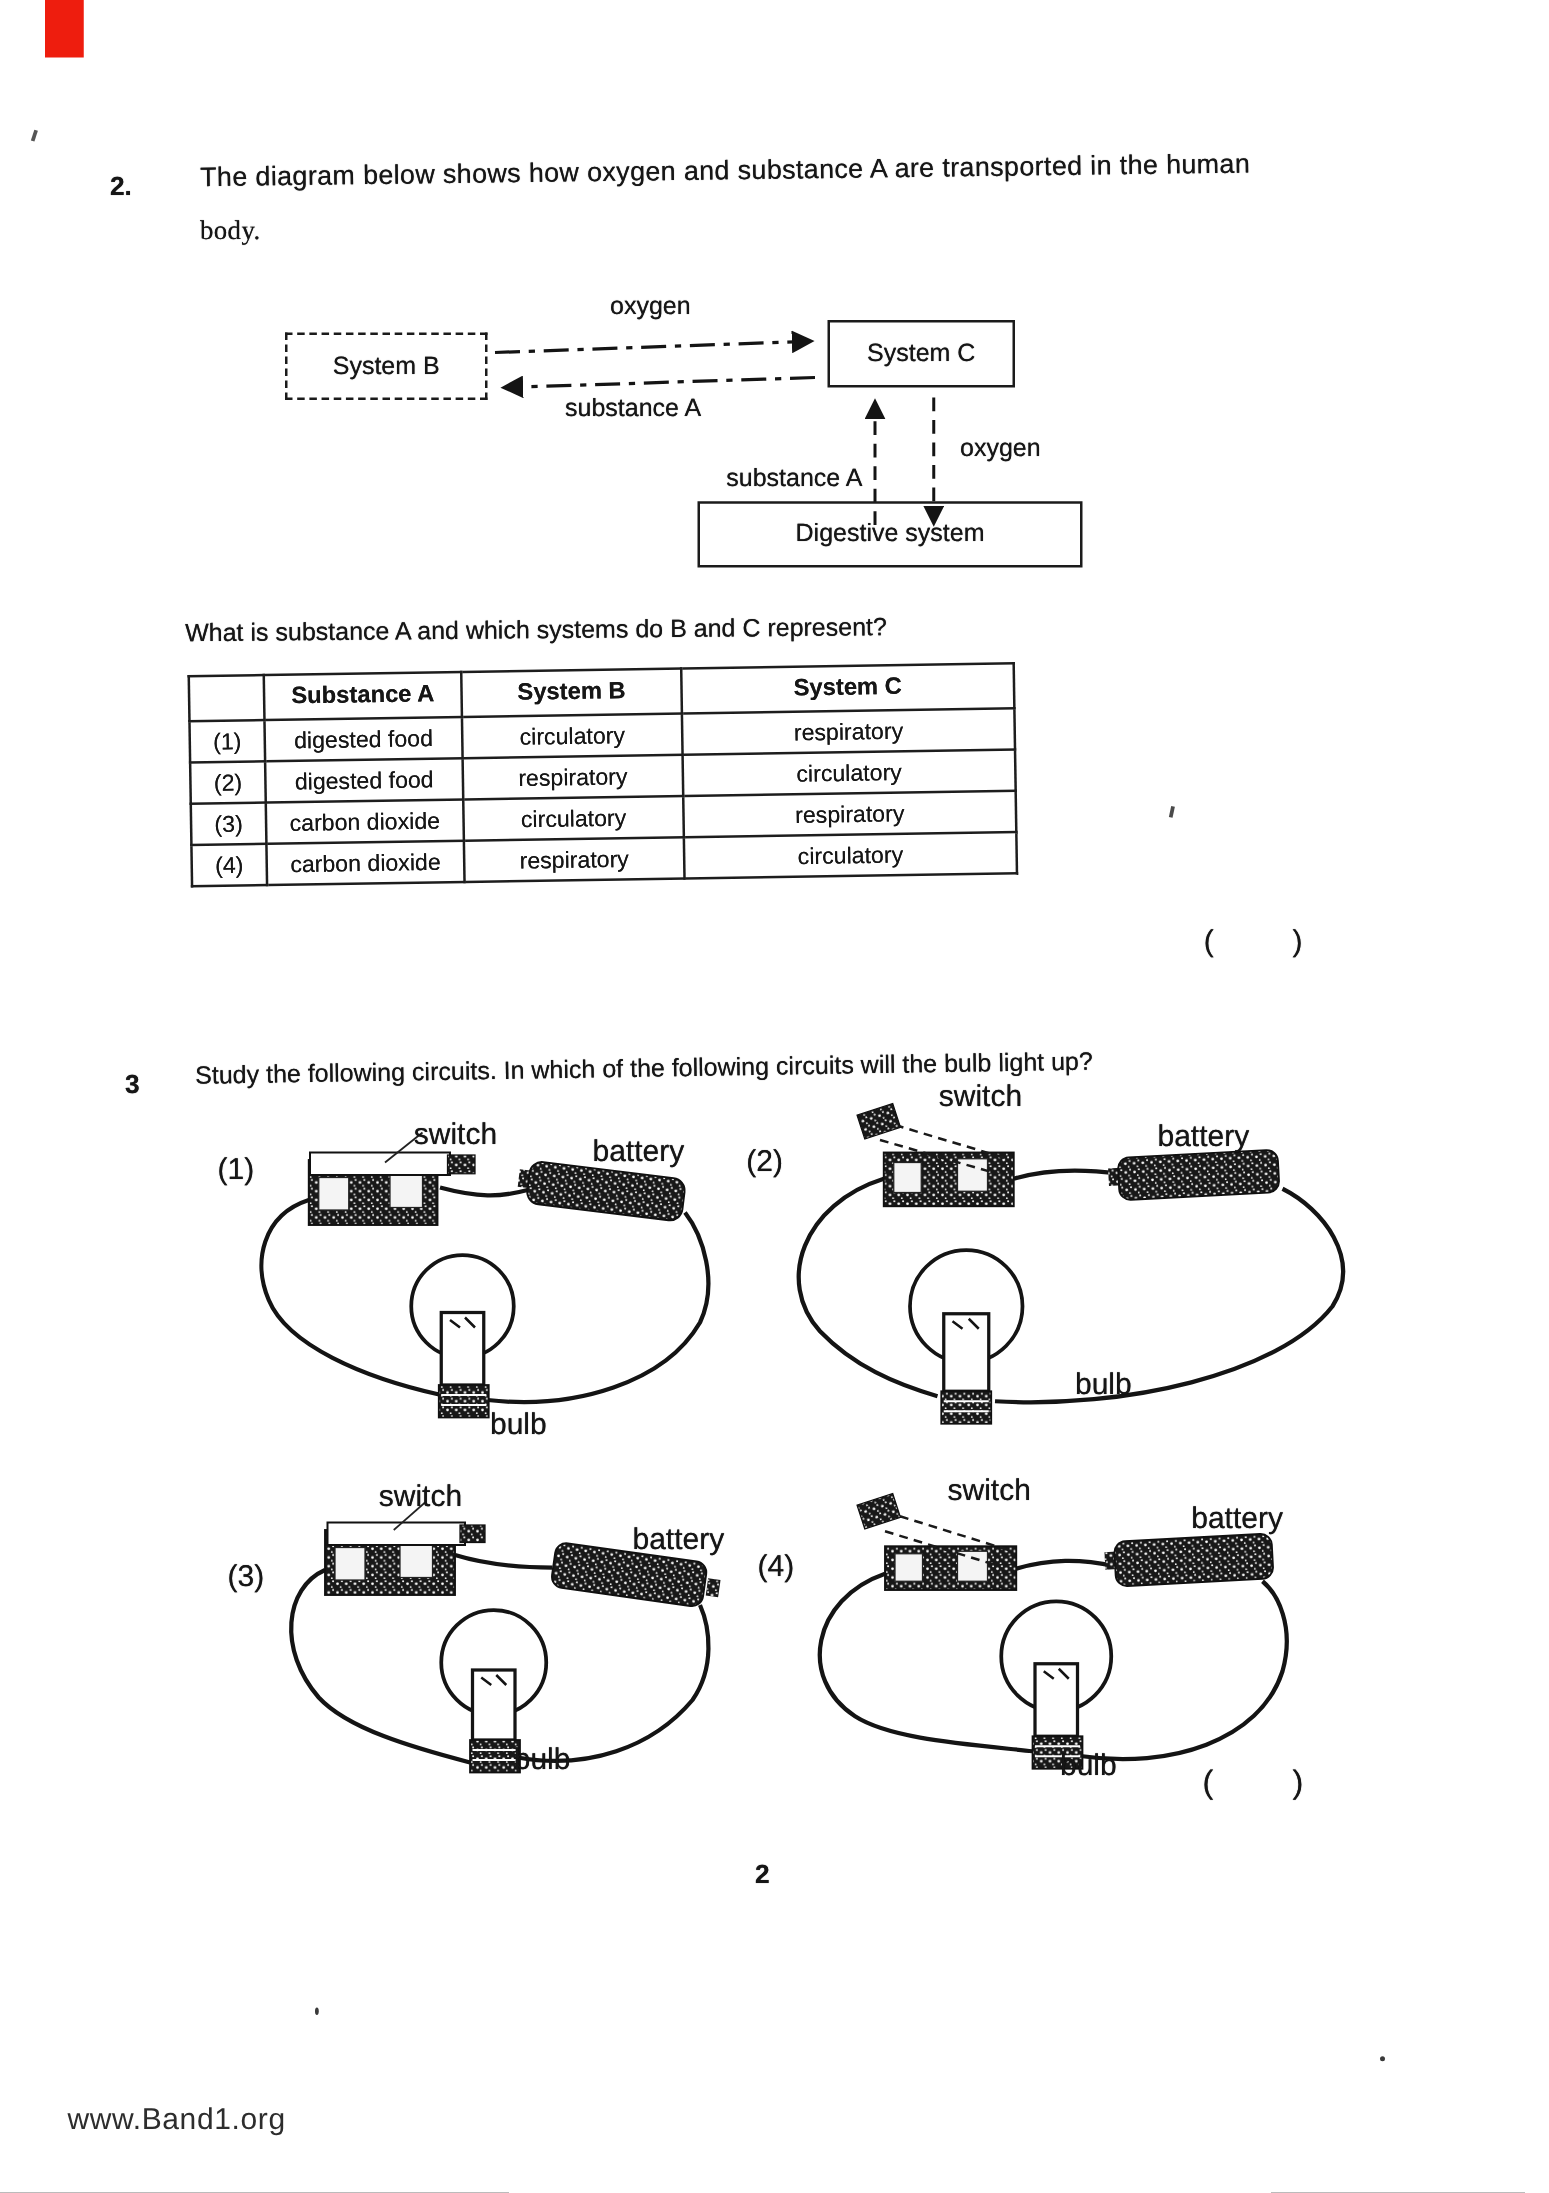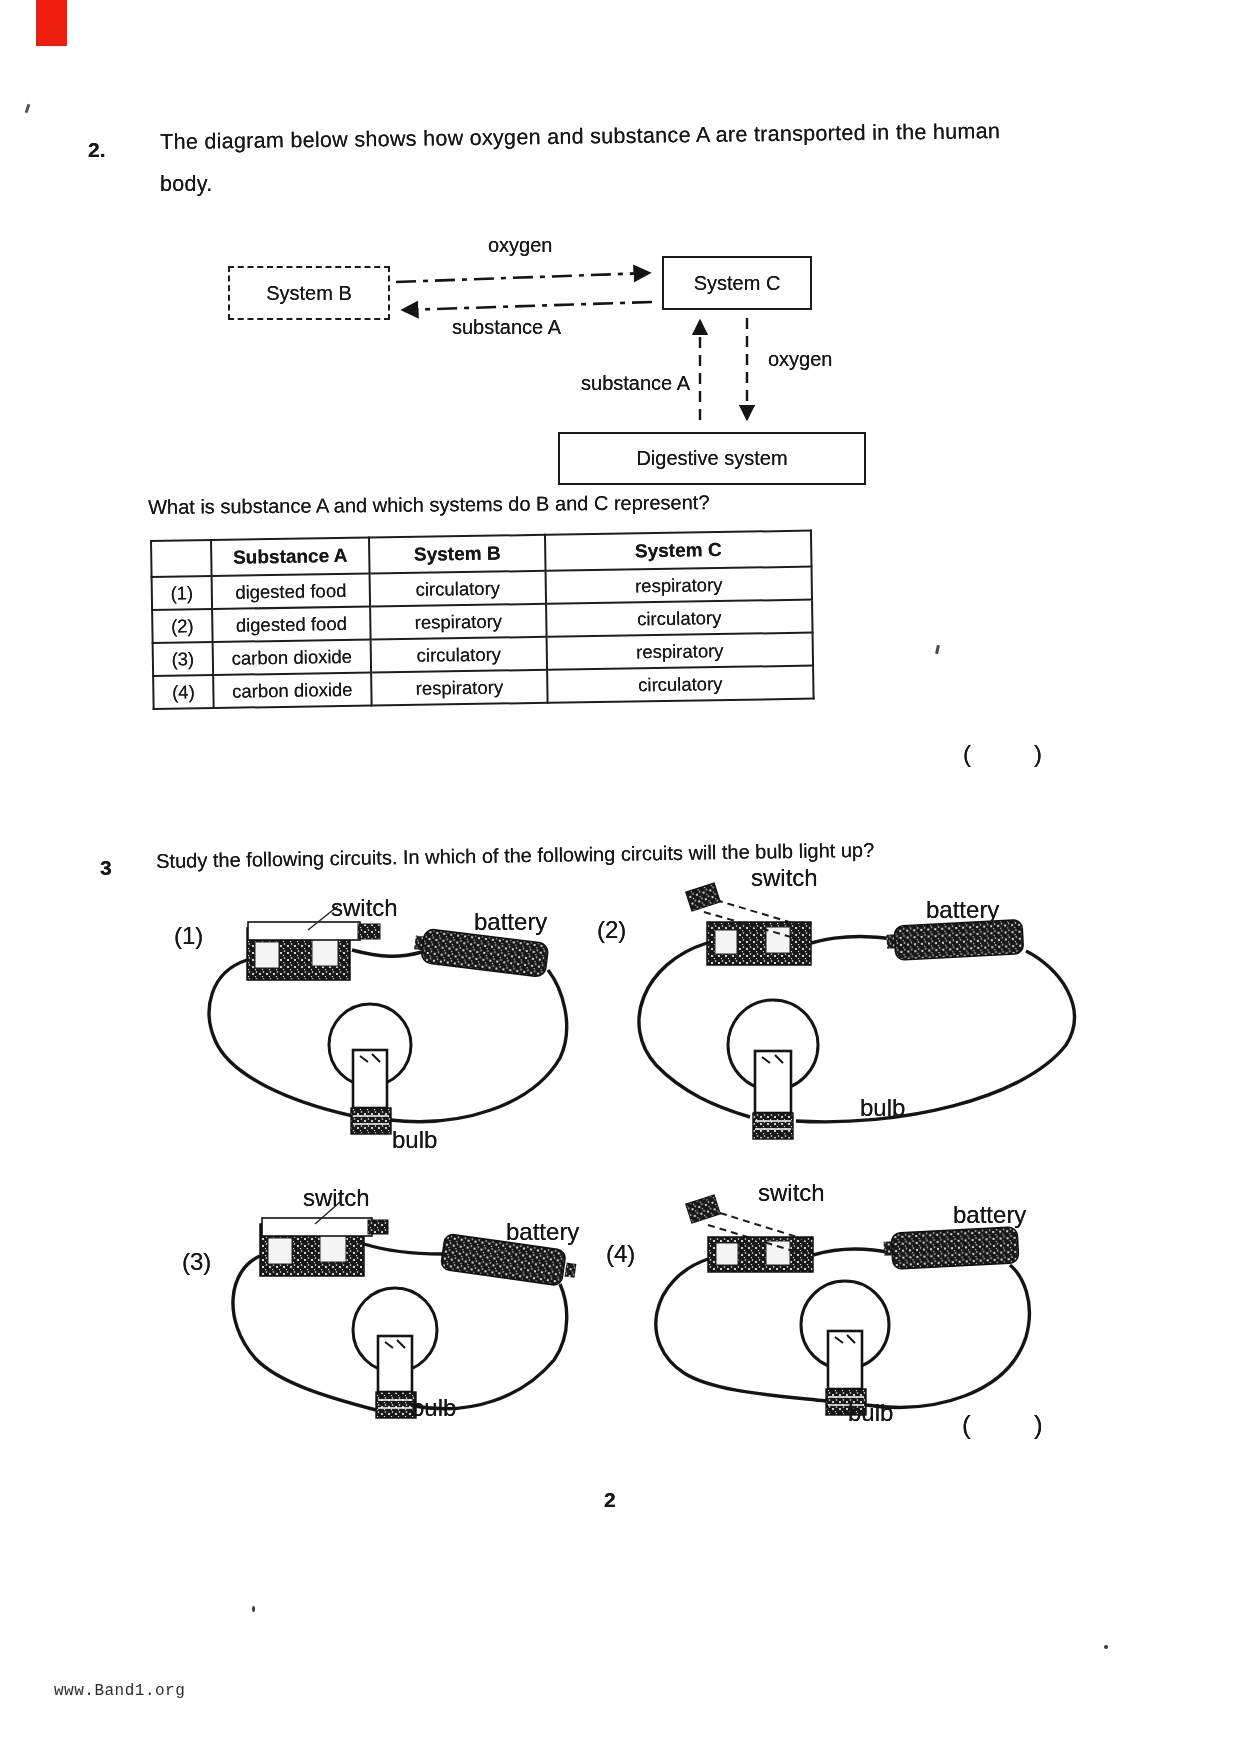--- a/index.html
+++ b/index.html
@@ -16,21 +16,21 @@
   .dlabel{font-size:20px;}
   .question{font-size:20px;}
   table.anstable{border-collapse:collapse;table-layout:fixed;}
   table.anstable td,table.anstable th{border:2px solid #1d1d1d;font-size:18.5px;
         text-align:center;padding:0;height:31px;overflow:hidden;
         text-shadow:0 0 .5px rgba(0,0,0,.8);font-weight:normal;}
   table.anstable th{font-weight:bold;height:34px;font-size:19px;border-bottom-width:2.5px;}
   .paren{font-size:24px;}
   .clabel{font-size:24px;}
   .speck-dot{background:#3a3a3a;border-radius:50%;}
-  .watermark{font-family:Liberation Mono, monospace;font-size:16px;color:#2d2d2d;letter-spacing:.5px;}
+  .watermark{font-family:Liberation Sans, sans-serif;font-size:24px;color:#2d2d2d;letter-spacing:.5px;}
   svg{display:block;}
 </style>
 </head>
 <body>
 
 <div id="page">
 
   <svg width="0" height="0" class="abs" aria-hidden="true">
     <defs>
       <marker id="ah" viewBox="0 0 10 10" refX="8" refY="5" markerWidth="7" markerHeight="7" orient="auto-start-reverse">
@@ -43,36 +43,36 @@
         <circle cx="4.5" cy="5.6" r="0.7" fill="#ffffff"></circle>
       </pattern>
     </defs>
   </svg>
 
   <div class="abs redbar" style="left:36px;top:0;width:31px;height:46px;"></div>
   <div class="abs" style="left:26px;top:104px;width:3px;height:9px;background:#555;transform:rotate(18deg);"></div>
 
   <div class="abs txt qnum" style="left:88px;top:138px;">2.</div>
   <div class="abs txt body-line" style="left:160px;top:130px;width:960px;transform:rotate(-0.75deg);transform-origin:left top;">The diagram below shows how oxygen and substance A are transported in the human</div>
-  <div class="abs txt body-line" style="left:160px;top:172px;">body.</div>
+  <div class="abs txt body-line" style="left:160px;top:172px;font-family:Liberation Serif, serif;">body.</div>
 
   <div class="abs" style="left:0;top:0;">
     <svg class="abs" style="left:190px;top:210px;" width="700" height="280">
       <path d="M 206 72 L 458 63" stroke="#141414" stroke-width="2.6" fill="none" stroke-dasharray="20 7 5 7" marker-end="url(#ah)"></path>
       <path d="M 462 92 L 214 100" stroke="#141414" stroke-width="2.6" fill="none" stroke-dasharray="20 7 5 7" marker-end="url(#ah)"></path>
       <path d="M 510 210 L 510 112" stroke="#141414" stroke-width="2.4" fill="none" stroke-dasharray="11 7" marker-end="url(#ah)"></path>
       <path d="M 557 108 L 557 208" stroke="#141414" stroke-width="2.4" fill="none" stroke-dasharray="11 7" marker-end="url(#ah)"></path>
     </svg>
     <div class="abs txt dlabel" style="left:488px;top:234px;">oxygen</div>
     <div class="abs dbox dashed" style="left:228px;top:266px;width:158px;height:50px;">System B</div>
     <div class="abs dbox" style="left:662px;top:256px;width:146px;height:50px;border-style:solid;">System C</div>
     <div class="abs txt dlabel" style="left:452px;top:316px;">substance A</div>
     <div class="abs txt dlabel" style="left:540px;top:372px;width:150px;text-align:right;">substance A</div>
     <div class="abs txt dlabel" style="left:768px;top:348px;">oxygen</div>
-    <div class="abs dbox" style="left:558px;top:432px;width:304px;height:49px;border-width:2.4px;">Digestive system</div>
+    <div class="abs dbox" style="left:558px;top:401px;width:304px;height:49px;border-width:2.4px;">Digestive system</div>
   </div>
 
   <div class="abs txt question" style="left:148px;top:496px;transform:rotate(-0.5deg);transform-origin:left top;">What is substance A and which systems do B and C represent?</div>
 
   <table class="anstable abs" style="left:150px;top:540px;width:660px;transform:rotate(-0.9deg);transform-origin:left top;">
     <colgroup>
         <col style="width:60px">
         <col style="width:158px">
         <col style="width:176px">
         <col style="width:266px">

